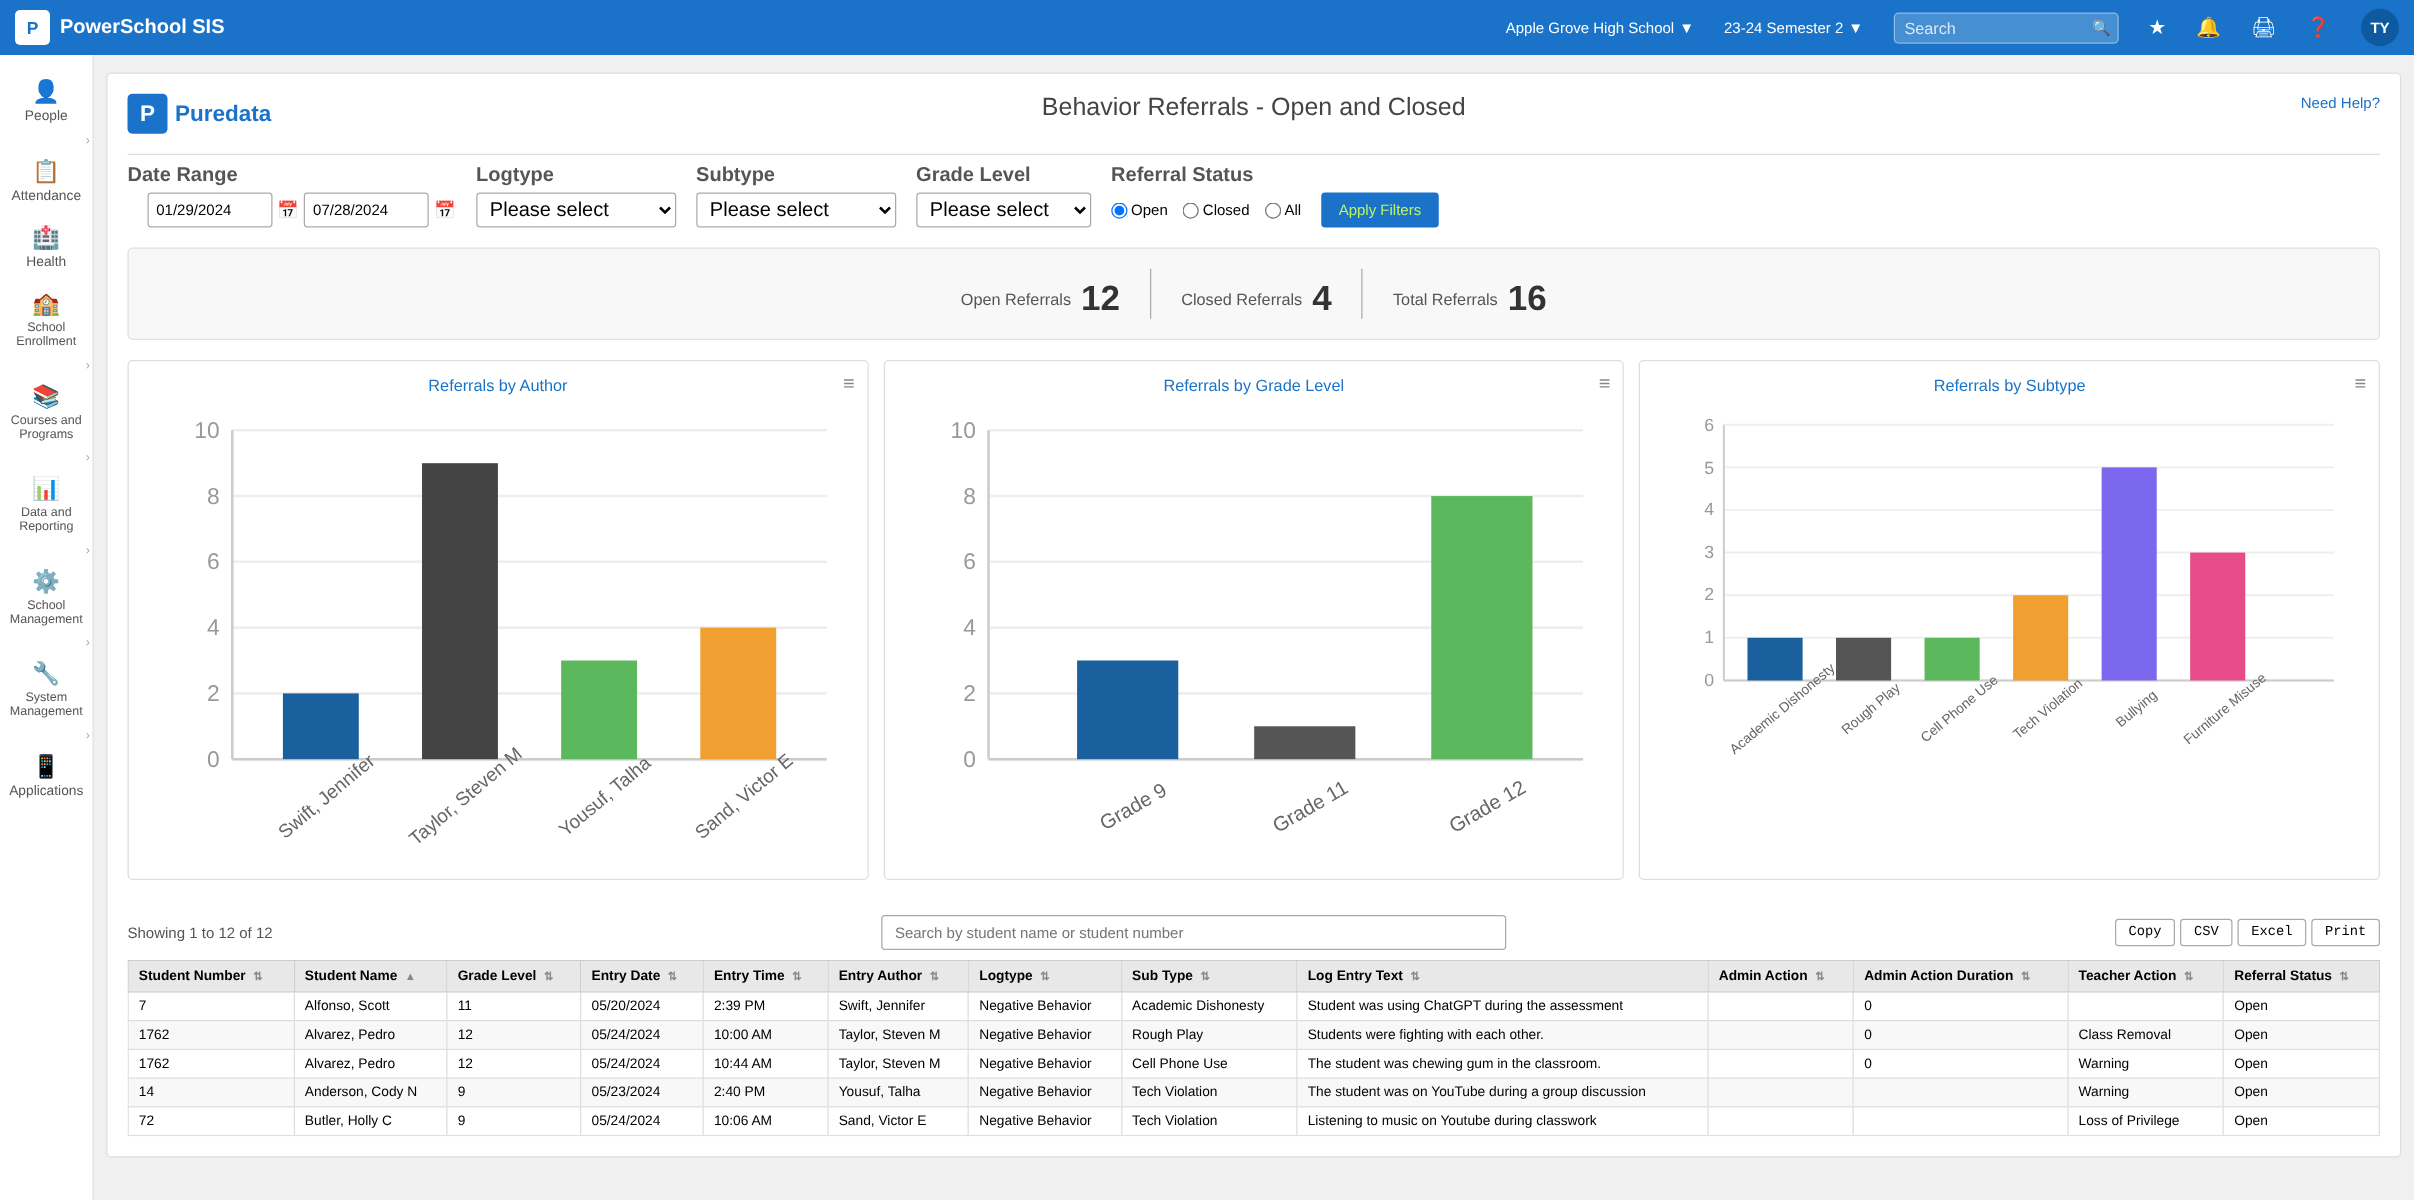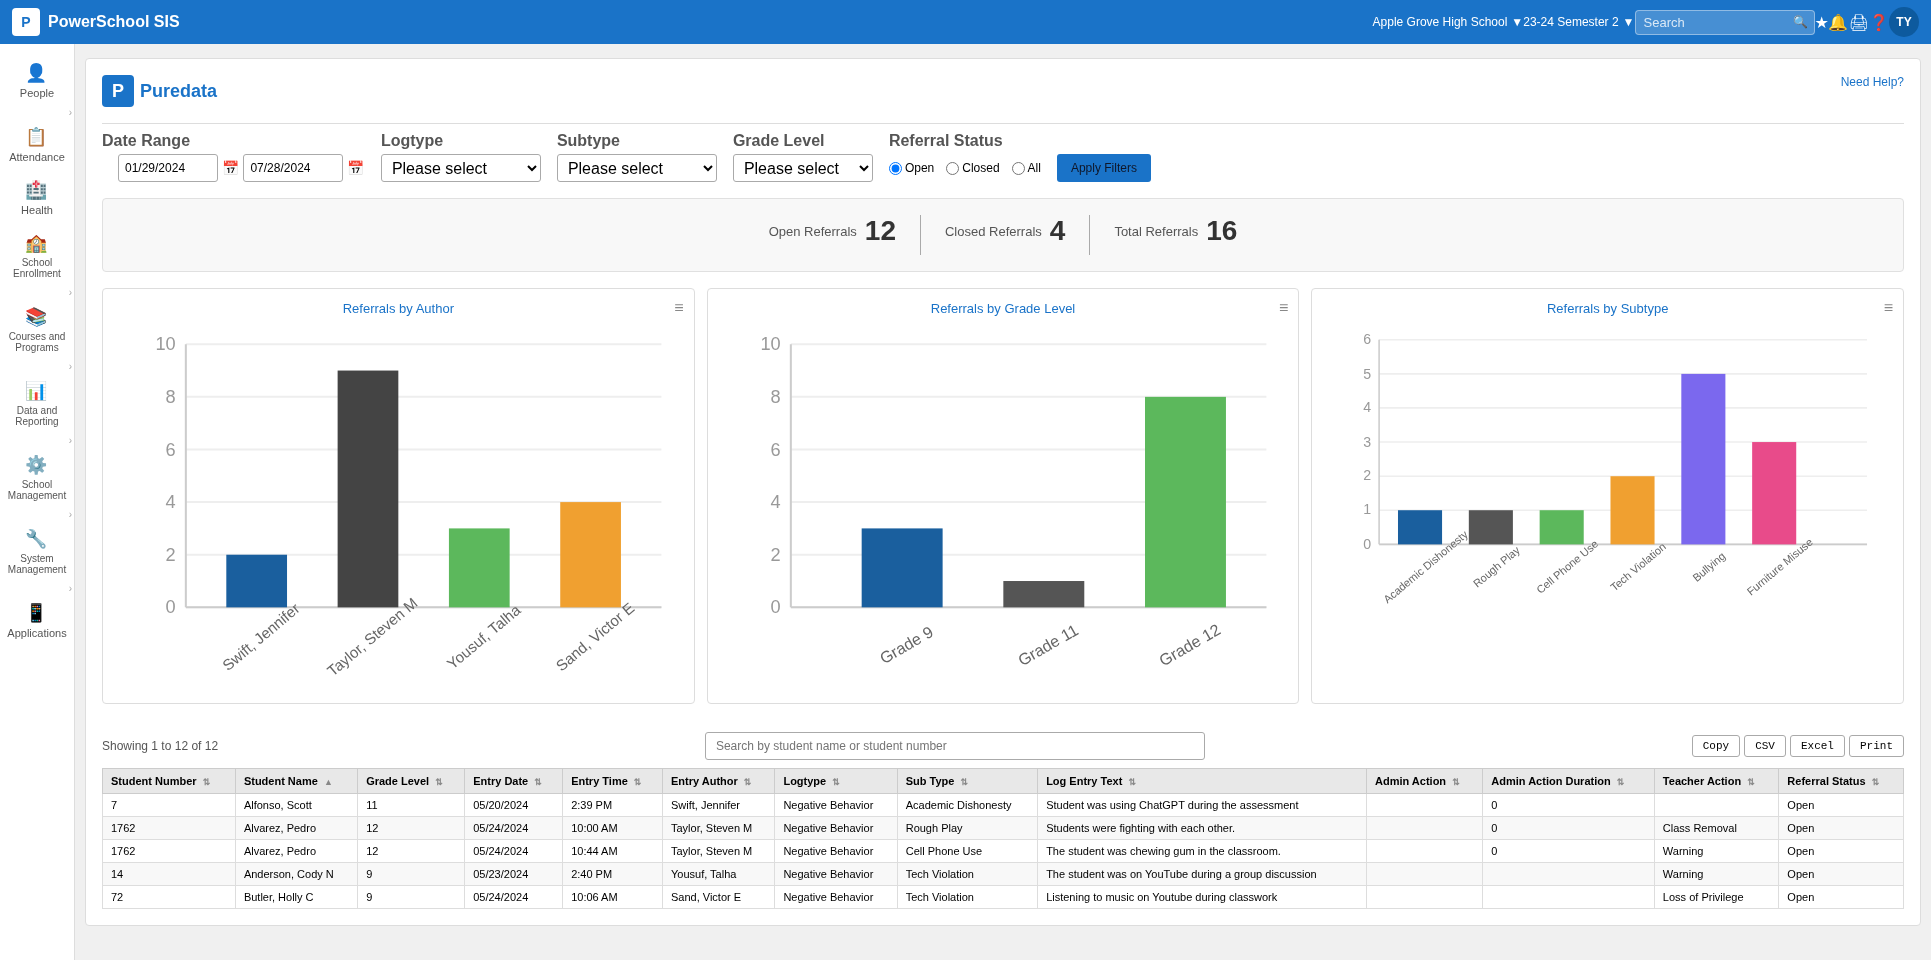--- a/index.html
+++ b/index.html
@@ -30,21 +30,21 @@
       border-radius: 4px;
       display: flex; align-items: center; justify-content: center;
       color: #1a73c8;
       font-weight: bold;
       font-size: 14px;
     }
     #top-nav .right-section {
       margin-left: auto;
       display: flex;
       align-items: center;
-      gap: 0;
+      gap: 24px;
     }
     .search-wrapper {
       position: relative;
       display: flex;
       align-items: center;
     }
     .search-wrapper input {
       background: rgba(255,255,255,0.2);
       border: 1px solid rgba(255,255,255,0.4);
       border-radius: 4px;
@@ -227,21 +227,21 @@
       gap: 4px;
       padding-left: 16px;
     }
     .date-inputs .cal-icon {
       font-size: 14px;
       cursor: pointer;
       color: #555;
     }
     .apply-btn {
       background: #1a73c8;
-      color: #0f172a;
+      color: #bef264;
       border: none;
       border-radius: 3px;
       padding: 5px 14px;
       font-size: 12px;
       cursor: pointer;
       height: 28px;
       white-space: nowrap;
     }
     .referral-status-group {
       display: flex;
@@ -263,21 +263,21 @@
     }
 
     
     .stats-bar {
       background: #f8f8f8;
       border: 1px solid #e0e0e0;
       border-radius: 4px;
       padding: 16px 24px;
       margin-bottom: 16px;
       display: flex;
-      align-items: flex-start;
+      align-items: flex-end;
       justify-content: center;
       gap: 0;
     }
     .stat-item {
       display: flex;
       align-items: center;
       gap: 8px;
       padding: 0 24px;
     }
     .stat-label {
@@ -466,20 +466,21 @@
     
   </div>
 
   <div class="content-card">
 
     <div class="page-header">
       <div class="puredata-logo">
         <div class="logo-p">P</div>
         <span>Puredata</span>
       </div>
+      <div class="page-title">Behavior Referrals - Open and Closed</div>
       <a class="need-help">Need Help?</a>
     </div>
 
     <hr class="separator">
 
     <div class="filter-row">
       <div class="filter-group">
         <span class="filter-label">Date Range</span>
         <div class="date-inputs">
           <input type="text" style="width: 100px;" value="01/29/2024">

